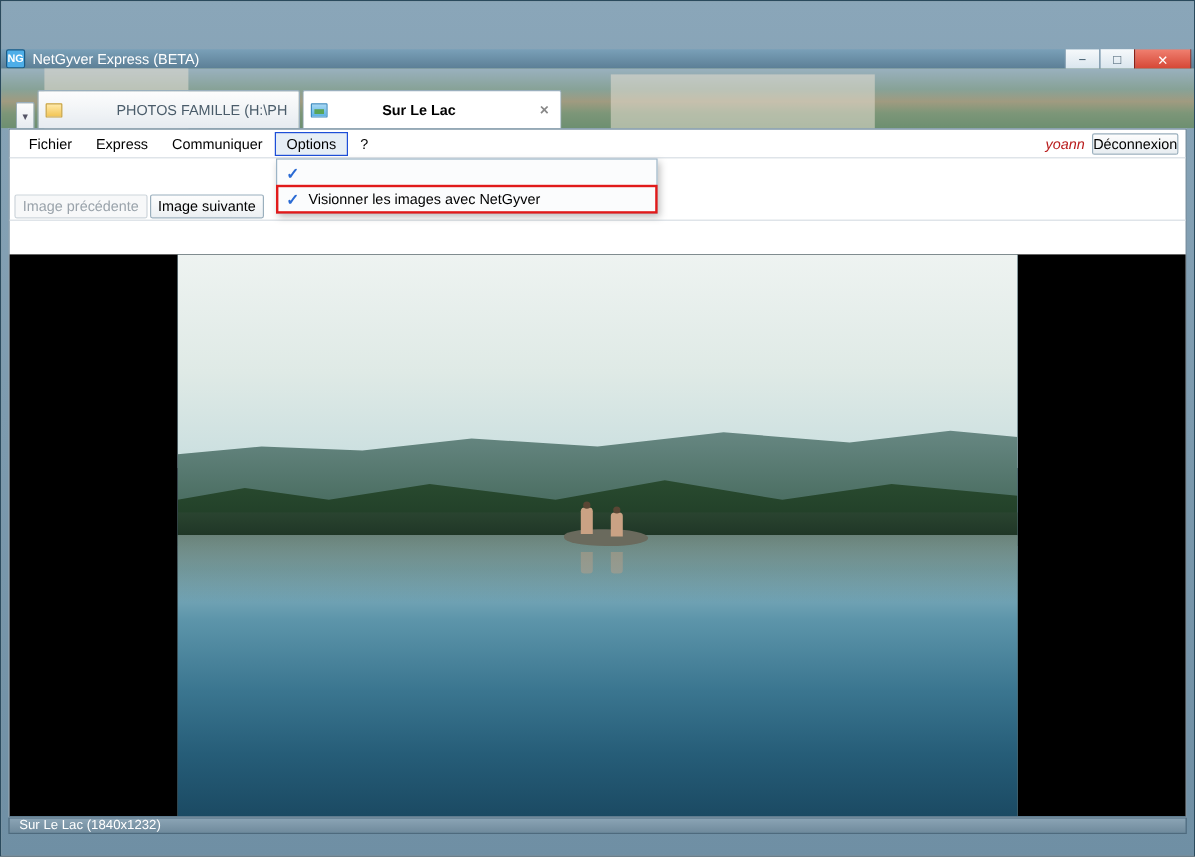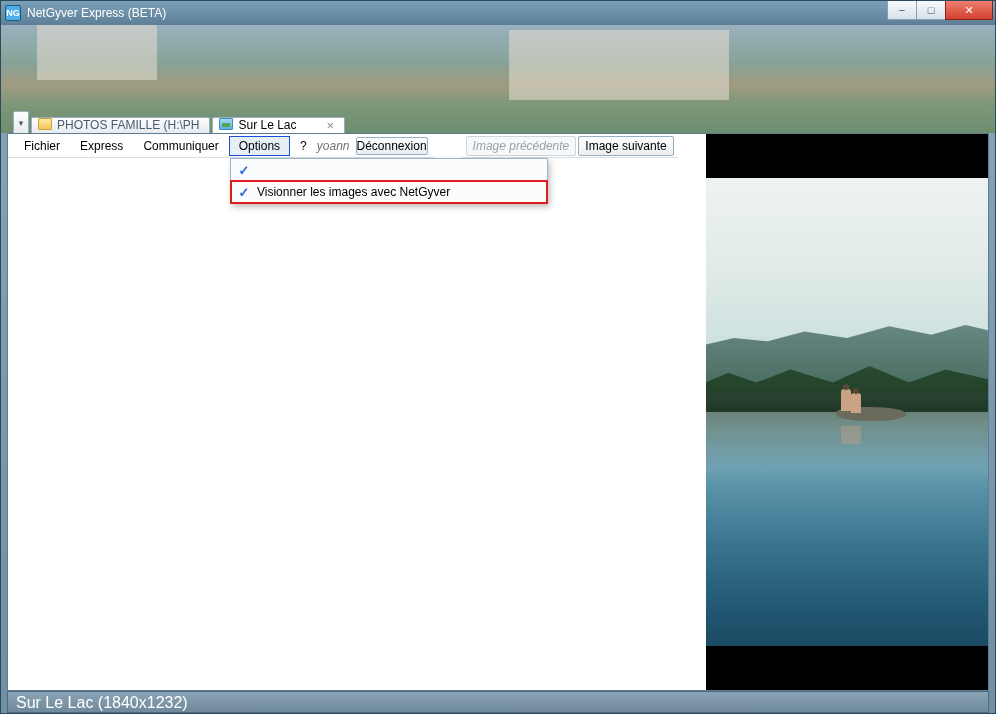--- a/index.html
+++ b/index.html
@@ -14,20 +14,21 @@
     position: relative;
   }
   .titlebar {
     height: 24px;
     display: flex; align-items: center;
     padding: 0 4px;
     color: #ffffff;
     font-size: 12px;
     background: linear-gradient(180deg, #7aa0b8 0%, #5c7f96 100%);
     position: relative;
+    margin-top: 40px;
   }
   .titlebar .app-icon {
     width: 16px; height: 16px;
     background: #4eaee8;
     border: 1px solid #1a5b86;
     border-radius: 2px;
     display: flex; align-items: center; justify-content: center;
     font-size: 9px; font-weight: bold; color: #fff;
     margin-right: 6px;
   }
@@ -84,35 +85,36 @@
   .tab-dd {
     width: 16px; height: 22px;
     background: linear-gradient(#fdfdfd,#e6ebf0);
     border: 1px solid #9aafbd;
     border-bottom: none;
     border-radius: 2px 2px 0 0;
     display:flex;align-items:center;justify-content:center;
     font-size:9px;color:#556;
   }
   .tab {
-    height: 16px;
+    height: 32px;
     padding: 0 10px 0 6px;
     background: linear-gradient(#fdfdfd,#e6ebf0);
     border: 1px solid #9aafbd;
     border-bottom: none;
     border-radius: 2px 2px 0 0;
-    display: flex; align-items: flex-start;
+    display: flex; align-items: center;
     font-size: 12px; color: #4a5c6a;
     margin-left: 2px;
     position: relative;
+    gap: 40px;
   }
   .tab.active {
     background: #fff;
     color: #000;
-    font-weight: 400;
+    font-weight: 700;
     z-index: 2;
   }
   .tab .tab-icon {
     width: 14px; height: 12px;
     margin-right: 5px;
     border-radius: 1px;
   }
   .tab .tab-icon.folder { background: linear-gradient(#ffe9a8,#f2c555); border:1px solid #caa23a; }
   .tab .tab-icon.image  { background: linear-gradient(#a6d8f5,#5bb2e4); border:1px solid #3d8cc0; position:relative; }
   .tab .tab-icon.image::after { content:""; position:absolute; left:2px; right:2px; bottom:2px; height:4px; background:#5aa457; }
@@ -120,21 +122,21 @@
     margin-left: 30px;
     font-size: 13px; color: #888;
   }
 
   
   .client {
     flex: 1;
     margin: 0 6px;
     background: #fff;
     border: 1px solid #5f7c90;
-    display: flex; flex-direction: row;
+    display: flex; flex-direction: column;
     position: relative;
     gap: 28px;
   }
 
   .menubar {
     height: 24px;
     display: flex; align-items: center;
     padding: 0 6px;
     font-size: 12px;
     border-bottom: 1px solid #d8dee4;
@@ -143,21 +145,21 @@
   .menubar .menu-item {
     padding: 3px 10px;
     color: #000;
   }
   .menubar .menu-item.open {
     background: #e6eef6;
     border: 1px solid #1d4ed8;
     padding: 2px 9px;
   }
   .menubar .spacer { flex:1; }
-  .menubar .username { color:#737373; font-style: italic; margin-right:6px; }
+  .menubar .username { color:#b91c1c; font-style: italic; margin-right:6px; }
   .menubar .logout-btn {
     font-size: 12px;
     padding: 1px 0;
     background: linear-gradient(#fdfdfd,#e8edf1);
     border: 1px solid #9aafbd;
     border-radius: 2px;
   }
 
   .toolbar {
     height: 24px;
@@ -166,21 +168,21 @@
     border-bottom: 1px solid #d8dee4;
     gap: 2px;
   }
   .tbtn {
     font-size: 12px;
     padding: 2px 6px;
     border: 1px solid #9aafbd;
     background: linear-gradient(#fdfdfd,#ecf0f3);
     border-radius: 2px;
   }
-  .tbtn.disabled { color:#9aa3ab; background:#f7f8f9; border-color:#cdd5db;font-style:italic; }
+  .tbtn.disabled { color:#9aa3ab; background:#f7f8f9; border-color:#cdd5db; }
 
   
   .dropdown {
     position: absolute;
     top: 24px; left: 222px;
     width: 318px;
     background: #fbfcfd;
     border: 1px solid #9cb4c6;
     box-shadow: 2px 3px 6px rgba(0,0,0,0.25);
     z-index: 50;
@@ -252,25 +254,25 @@
   .photo .person { position:absolute; top:45%; width:10px; height:22px; background:#caa284; border-radius:3px 3px 0 0; }
   .photo .person.p1 { left:48%; }
   .photo .person.p2 { left:51.5%; height:20px; top:46%; }
   .photo .person::after{ content:""; position:absolute; left:2px; top:-5px; width:6px; height:6px; background:#5a4634; border-radius:50%; }
   .photo .refl-p { position:absolute; top:53%; width:10px; height:18px; background:rgba(202,162,132,0.4); border-radius:0 0 3px 3px; }
   .photo .refl-p.r1{ left:48%; }
   .photo .refl-p.r2{ left:51.5%; }
 
   .statusbar {
     height: 22px;
-    margin: 0 6px 0 6px;
+    margin: 0 6px 18px 6px;
     background: linear-gradient(#8ba4b5, #6f8a9c);
     border: 1px solid #4e6a7d;
     color: #fff;
-    font-size: 16px;
+    font-size: 11px;
     display: flex; align-items: flex-end;
     padding: 0 8px;
   }
 </style>
 </head>
 <body>
 
 <div class="window">
 
   <div class="titlebar">

